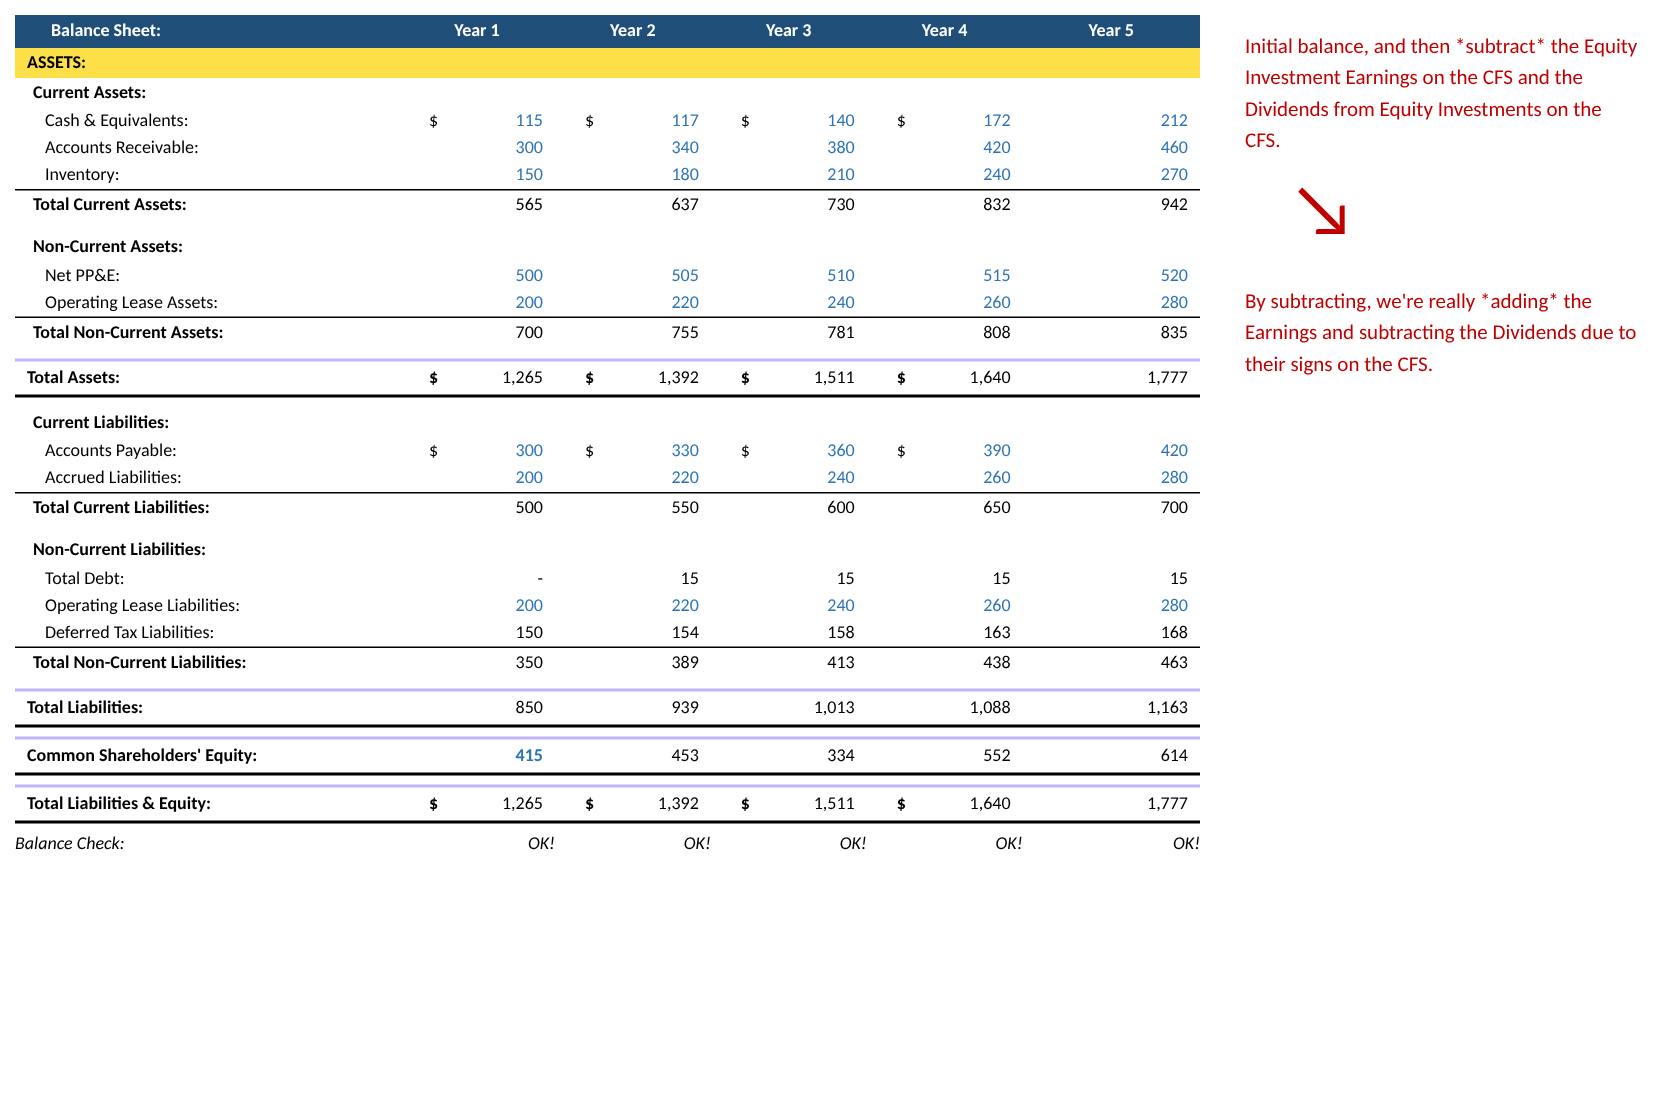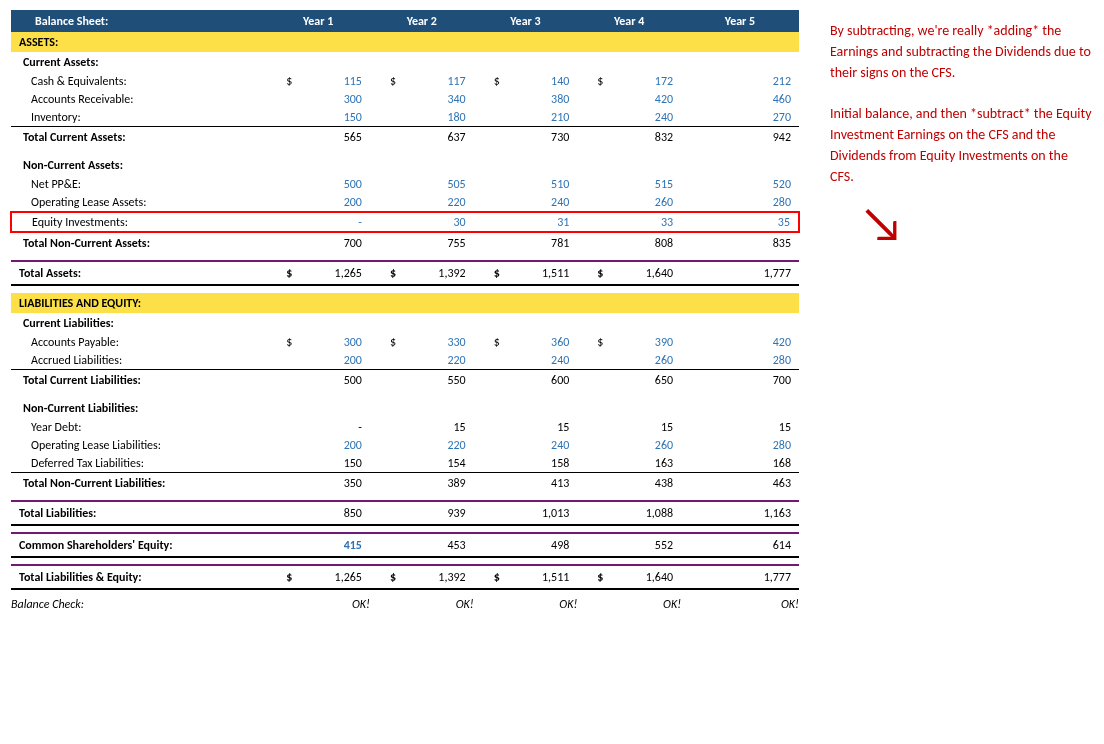--- a/index.html
+++ b/index.html
@@ -53,21 +53,21 @@
     }
     .total-row td {
       font-weight: bold;
       padding: 3px 8px 3px 12px;
       border-top: 1px solid #000;
       color: #000;
     }
     .grand-total-row td {
       font-weight: bold;
       padding: 4px 8px;
-      border-top: 2px solid #701a75;
+      border-top: 2px solid #c4b5fd;
       border-bottom: 2px solid #000;
       color: #000;
       margin-left: 41px;
     }
     .spacer-row td {
       height: 8px;
     }
     td.num {
       text-align: right;
       color: #2E74B5;
@@ -211,32 +211,20 @@
         <td class="num">200</td>
         <td class="dollar-col"></td>
         <td class="num">220</td>
         <td class="dollar-col"></td>
         <td class="num">240</td>
         <td class="dollar-col"></td>
         <td class="num">260</td>
         <td class="num">280</td>
       </tr>
 
-      <tr class="equity-row">
-        <td class="label" style="padding-left:20px;">Equity Investments:</td>
-        <td class="dollar-col"></td>
-        <td class="num">-</td>
-        <td class="dollar-col"></td>
-        <td class="num">30</td>
-        <td class="dollar-col"></td>
-        <td class="num">31</td>
-        <td class="dollar-col"></td>
-        <td class="num">33</td>
-        <td class="num">35</td>
-      </tr>
 
       <tr class="total-row">
         <td class="label">Total Non-Current Assets:</td>
         <td class="dollar-col"></td>
         <td class="num-bold">700</td>
         <td class="dollar-col"></td>
         <td class="num-bold">755</td>
         <td class="dollar-col"></td>
         <td class="num-bold">781</td>
         <td class="dollar-col"></td>
@@ -256,23 +244,20 @@
         <td class="dollar-col">$</td>
         <td class="num-bold">1,511</td>
         <td class="dollar-col">$</td>
         <td class="num-bold">1,640</td>
         <td class="num-bold">1,777</td>
       </tr>
       <tr class="spacer-row">
           <td colspan="10"></td>
         </tr>
 
-      <tr class="section-header">
-        <td colspan="10">LIABILITIES AND EQUITY:</td>
-      </tr>
       <tr class="subsection-header">
         <td colspan="10">Current Liabilities:</td>
       </tr>
 
       <tr class="data-row">
         <td class="label">Accounts Payable:</td>
         <td class="dollar-col">$</td>
         <td class="num">300</td>
         <td class="dollar-col">$</td>
         <td class="num">330</td>
@@ -310,21 +295,21 @@
       </tr>
       <tr class="spacer-row">
           <td colspan="10"></td>
         </tr>
 
       <tr class="subsection-header">
         <td colspan="10">Non-Current Liabilities:</td>
       </tr>
 
       <tr class="data-row">
-        <td class="label">Year Debt:</td>
+        <td class="label">Total Debt:</td>
         <td class="dollar-col"></td>
         <td class="num-black" style="text-align:right;">-</td>
         <td class="dollar-col"></td>
         <td class="num-black" style="text-align:right;">15</td>
         <td class="dollar-col"></td>
         <td class="num-black" style="text-align:right;">15</td>
         <td class="dollar-col"></td>
         <td class="num-black" style="text-align:right;">15</td>
         <td class="num-black" style="text-align:right;">15</td>
       </tr>
@@ -387,21 +372,21 @@
           <td colspan="10"></td>
         </tr>
 
       <tr class="grand-total-row">
         <td class="label">Common Shareholders' Equity:</td>
         <td class="dollar-col"></td>
         <td class="num" style="font-weight:bold;">415</td>
         <td class="dollar-col"></td>
         <td class="num-bold">453</td>
         <td class="dollar-col"></td>
-        <td class="num-bold">498</td>
+        <td class="num-bold">334</td>
         <td class="dollar-col"></td>
         <td class="num-bold">552</td>
         <td class="num-bold">614</td>
       </tr>
       <tr class="spacer-row">
           <td colspan="10"></td>
         </tr>
 
       <tr class="grand-total-row">
         <td class="label">Total Liabilities &amp; Equity:</td>
@@ -429,30 +414,30 @@
         <td style="text-align:right; font-style:italic;">OK!</td>
         <td class="dollar-col"></td>
         <td style="text-align:right; font-style:italic;">OK!</td>
         <td style="text-align:right; font-style:italic;">OK!</td>
       </tr>
     </tbody>
   </table>
 </div>
 
 <div class="sidebar">
-  <div class="sidebar-block">
-    <p class="sidebar-text">
-      By subtracting, we're really *adding* the Earnings and subtracting the Dividends due to their signs on the CFS.
-    </p>
-  </div>
   <div class="sidebar-block">
     <div style="display:flex; align-items:flex-start; gap:8px;">
       <div style="flex:1;">
         <p class="sidebar-text">
           Initial balance, and then *subtract* the Equity Investment Earnings on the CFS and the Dividends from Equity Investments on the CFS.
         </p>
       </div>
     </div>
     <div style="text-align:right; margin-top:5px;">
       <span style="color:#C00000; font-size:50px; display:block; text-align:left; padding-left:30px;">↘</span>
     </div>
   </div>
+  <div class="sidebar-block">
+    <p class="sidebar-text">
+      By subtracting, we're really *adding* the Earnings and subtracting the Dividends due to their signs on the CFS.
+    </p>
+  </div>
 </div>
 
 </body></html>

